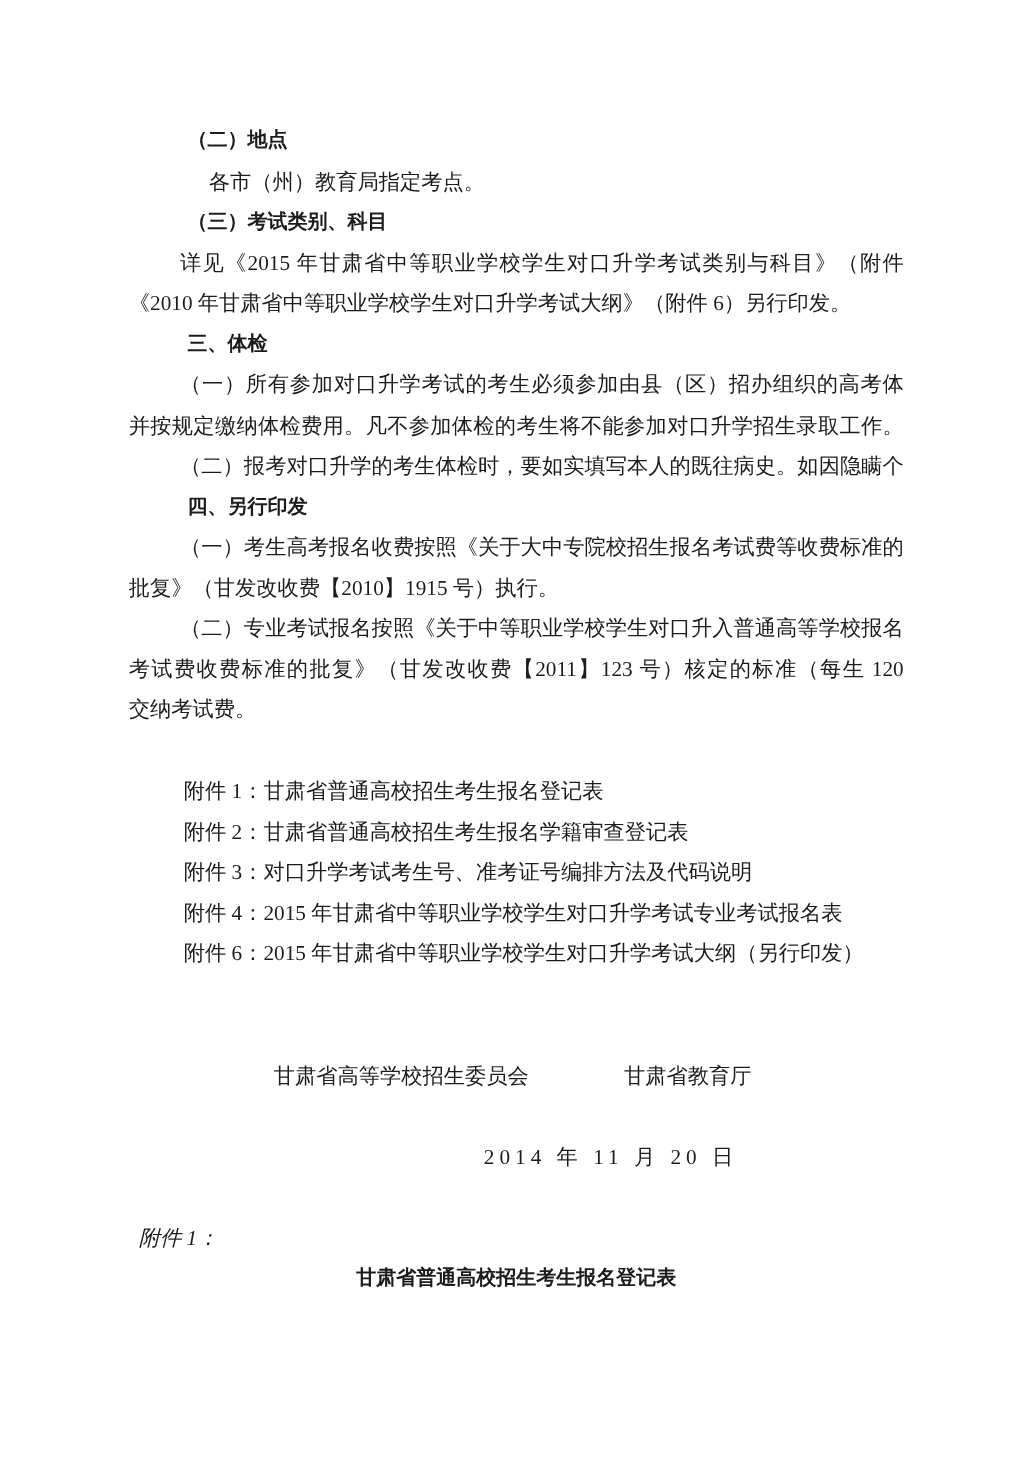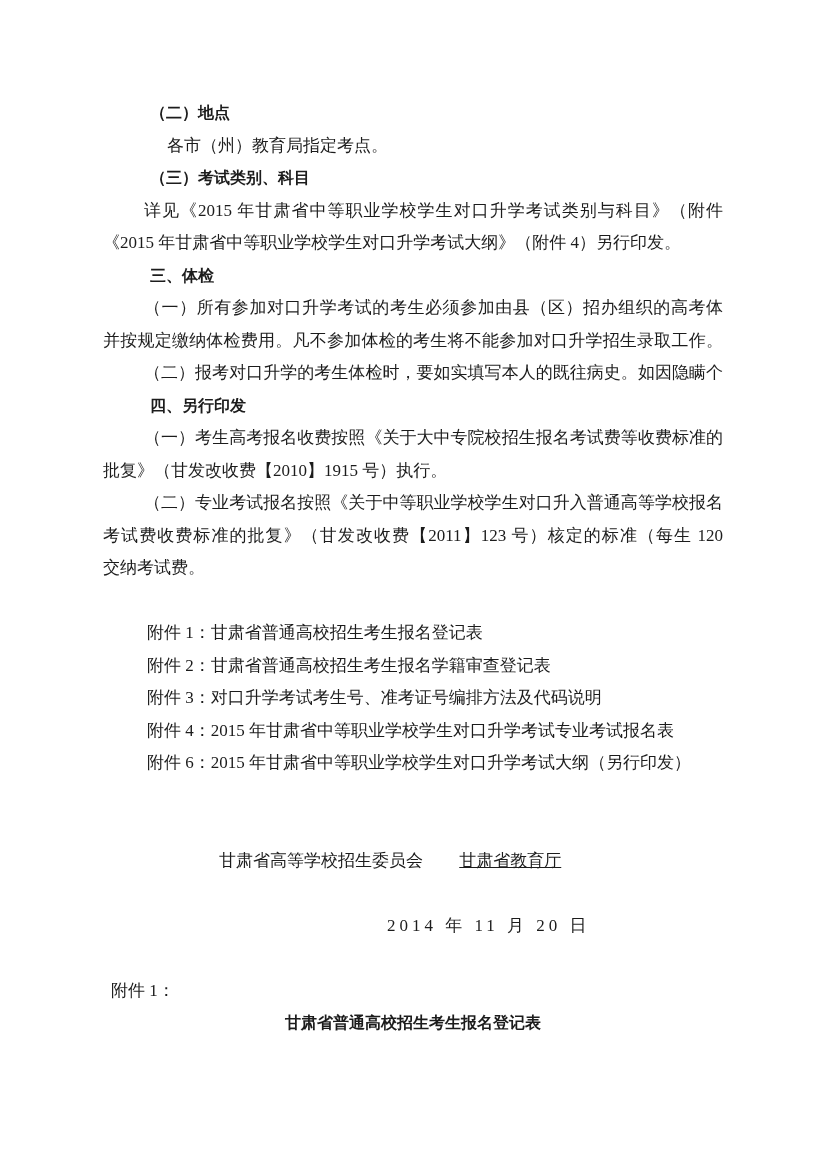--- a/index.html
+++ b/index.html
@@ -38,45 +38,45 @@
   
   .h {
     font-family: "Liberation Sans", "DejaVu Sans", sans-serif;
     font-weight: 700;
     font-size: 16px;
   }
   .ind-h      { padding-left: 47px; }  
   .ind-p1     { padding-left: 64px; }  
   .ind-first  { padding-left: 41px; }  
   .ind-att    { padding-left: 44px; }  
-  .ind-apx    { padding-left: 8px;  }  
+  .ind-apx    { padding-left: 8px; font-style: italic;  }  
   .blank      { }
   .sig1 { display: inline-block; margin-left: 116px; }
-  .sig2 { display: inline-block; margin-left: 32px; text-decoration: underline; }
+  .sig2 { display: inline-block; margin-left: 72px; }
   .date-line {
     padding-left: 284px;
     letter-spacing: 4px;
   }
   .center {
     text-align: center;
     padding-left: 0;
   }
 </style>
 </head>
 <body>
 
 <div class="page">
   <div class="text-block">
 
     <div class="line h ind-h">（二）地点</div>
     <div class="line ind-p1">各市（州）教育局指定考点。</div>
 
     <div class="line h ind-h">（三）考试类别、科目</div>
     <div class="line fill ind-first">详见《2015 年甘肃省中等职业学校学生对口升学考试类别与科目》（附件 5）。</div>
-    <div class="line">《2015 年甘肃省中等职业学校学生对口升学考试大纲》（附件 4）另行印发。</div>
+    <div class="line">《2010 年甘肃省中等职业学校学生对口升学考试大纲》（附件 6）另行印发。</div>
 
     <div class="line h ind-h">三、体检</div>
     <div class="line fill ind-first">（一）所有参加对口升学考试的考生必须参加由县（区）招办组织的高考体检，</div>
     <div class="line fill">并按规定缴纳体检费用。凡不参加体检的考生将不能参加对口升学招生录取工作。</div>
     <div class="line fill ind-first">（二）报考对口升学的考生体检时，要如实填写本人的既往病史。如因隐瞒个</div>
 
     <div class="line h ind-h">四、另行印发</div>
     <div class="line fill ind-first">（一）考生高考报名收费按照《关于大中专院校招生报名考试费等收费标准的</div>
     <div class="line">批复》（甘发改收费【2010】1915 号）执行。</div>
     <div class="line fill ind-first">（二）专业考试报名按照《关于中等职业学校学生对口升入普通高等学校报名</div>

